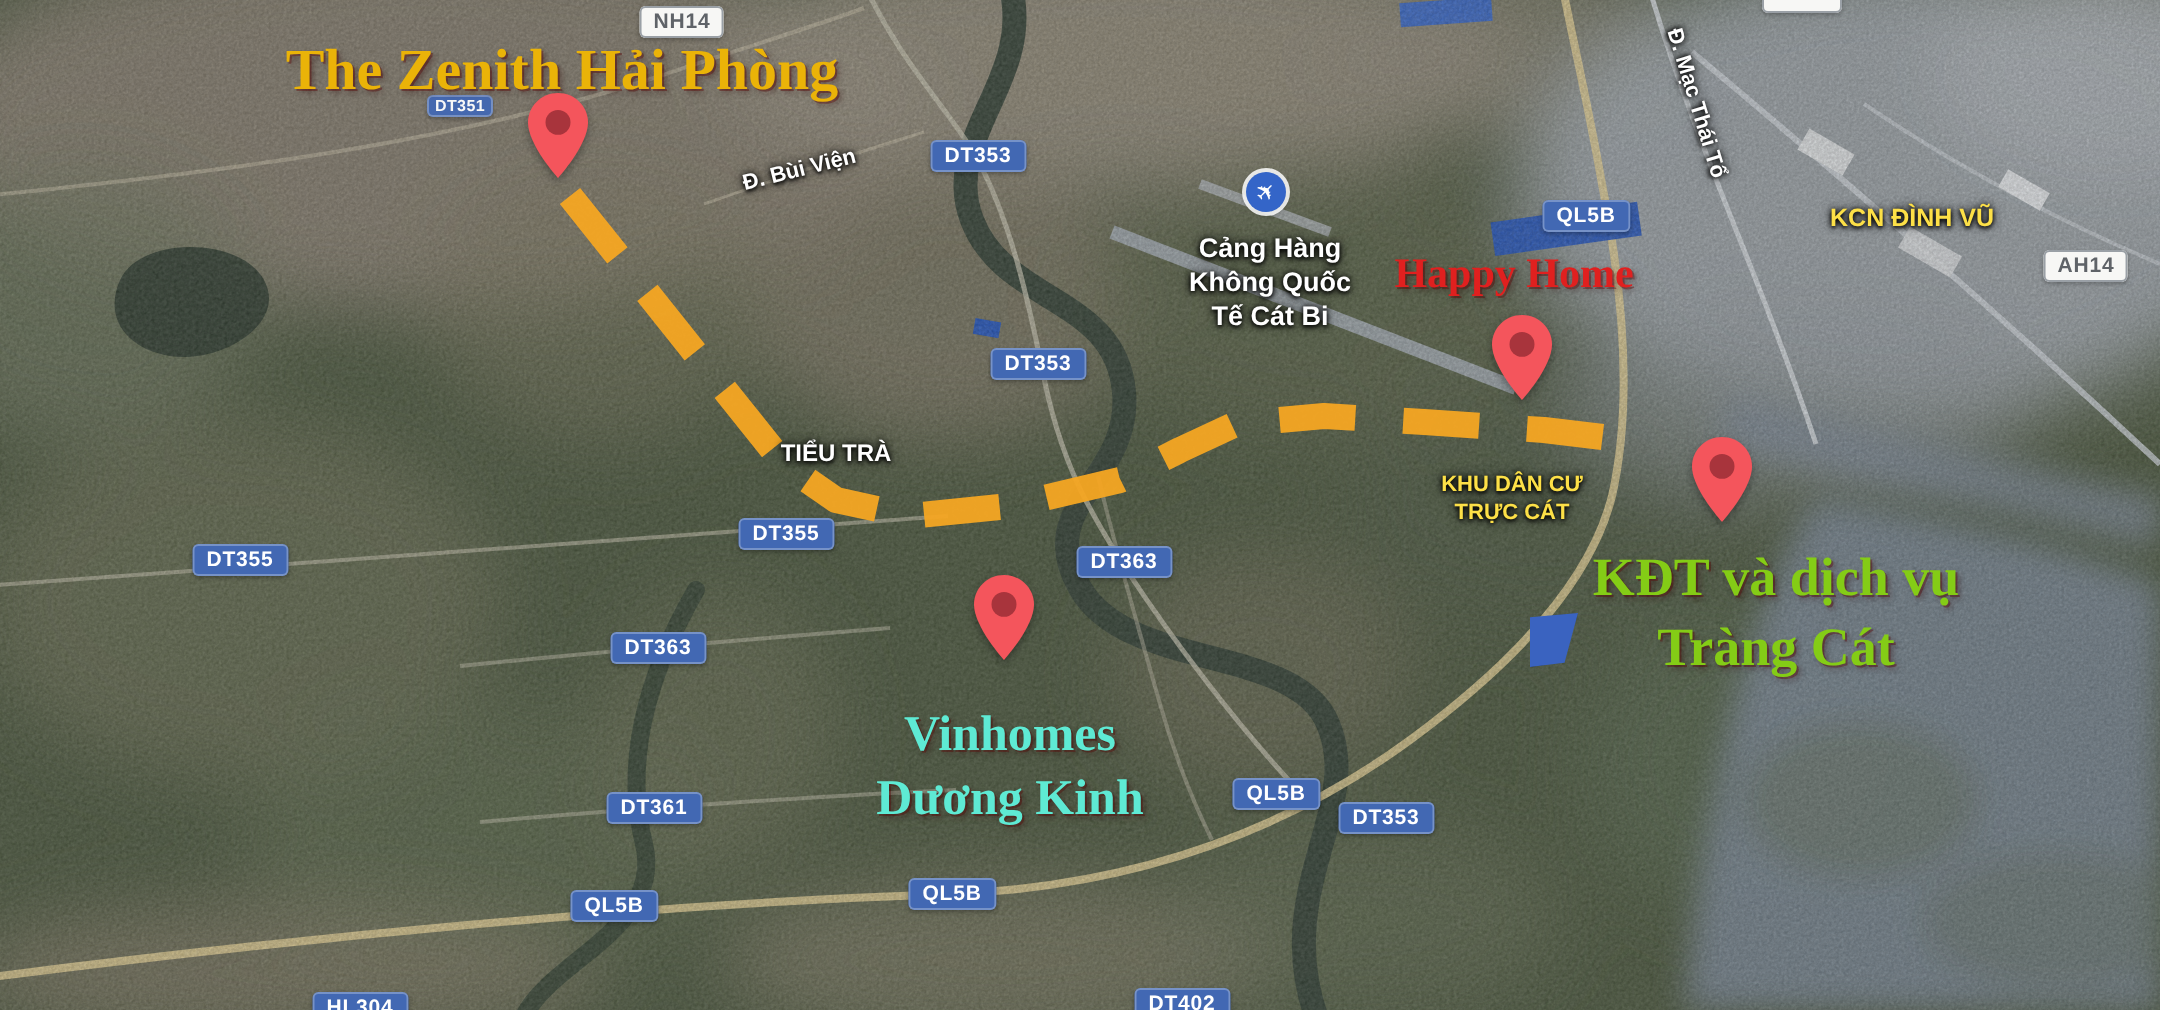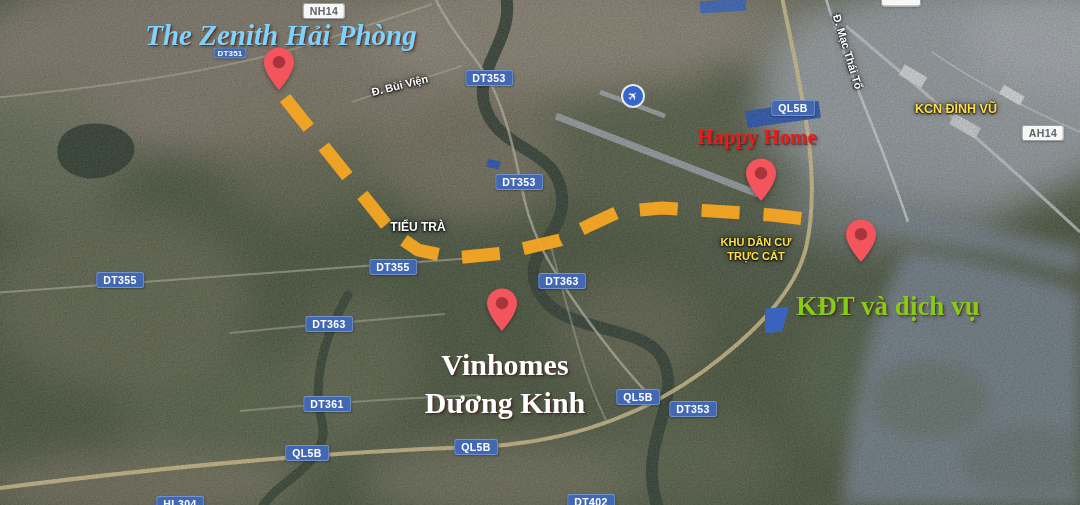--- a/index.html
+++ b/index.html
@@ -136,21 +136,21 @@
       <div class="badge blue" style="left: 562px; top: 281px;">DT363</div>
       <div class="badge blue" style="left: 329px; top: 324px;">DT363</div>
       <div class="badge blue" style="left: 327px; top: 404px;">DT361</div>
       <div class="badge blue" style="left: 307px; top: 453px;">QL5B</div>
       <div class="badge blue" style="left: 476px; top: 447px;">QL5B</div>
       <div class="badge blue" style="left: 638px; top: 397px;">QL5B</div>
       <div class="badge blue" style="left: 693px; top: 409px;">DT353</div>
       <div class="badge blue" style="left: 793px; top: 108px;">QL5B</div>
       <div class="badge blue" style="left: 591px; top: 502px;">DT402</div>
       <div class="badge blue" style="left: 180px; top: 504px;">HL304</div>
-      <div class="badge white" style="left: 324px; top: 11px;">NH14</div>
+      <div class="badge white" style="left: 341px; top: 11px;">NH14</div>
       <div class="badge white" style="left: 1043px; top: 133px;">AH14</div>
       <div class="badge white frag" style="left: 901px; top: 1px;"></div>
       <div class="place-label light" style="font-size: 11px; transform: translate(-50%, -50%) rotate(-14deg); left: 400px; top: 86px;">
         <div>Đ. Bùi Viện</div>
       </div>
       <div class="place-label light" style="font-size: 11px; transform: translate(-50%, -50%) rotate(73deg); left: 847px; top: 52px;">
         <div>Đ. Mạc Thái Tổ</div>
       </div>
       <div class="place-label light" style="font-size: 12px; transform: translate(-50%, -50%) rotate(0deg); left: 418px; top: 227px;">
         <div>TIỂU TRÀ</div>
@@ -158,44 +158,50 @@
       <div class="place-label muted" style="font-size: 11px; transform: translate(-50%, -50%) rotate(0deg); left: 756px; top: 250px;">
         <div>KHU DÂN CƯ</div>
         <div>TRỰC CÁT</div>
       </div>
       <div class="place-label muted" style="font-size: 12.5px; transform: translate(-50%, -50%) rotate(0deg); left: 956px; top: 110px;">
         <div>KCN ĐÌNH VŨ</div>
       </div>
       <div class="airport-icon" style="background: rgb(52, 101, 200); left: 633px; top: 96px;">
         <span>✈</span>
       </div>
-      <div class="project-label" style="font-size: 29px; color: #7dd3fc; left: 281px; top: 36px; font-style: italic;">
+      <div class="place-label light" style="font-size: 13.5px; transform: translate(-50%, -50%); left: 635px; top: 142px;">
+        <div>Cảng Hàng</div>
+        <div>Không Quốc</div>
+        <div>Tế Cát Bi</div>
+      </div>
+      <div class="project-label" style="font-size: 29px; color: #eab308; left: 281px; top: 36px;">
         <div>The Zenith Hải Phòng</div>
       </div>
       <div class="pin" style="left: 279px; top: 96px;"><svg width="34" height="46" viewBox="0 0 24 32">
           <path d="M12 .8C6.1.8 1.4 5.5 1.4 11.2c0 7.9 10.6 19.6 10.6 19.6S22.6 19.1 22.6 11.2C22.6 5.5 17.9.8 12 .8z" fill="#f4555c"></path>
           <circle cx="12" cy="11.2" r="4.4" fill="#a8343c"></circle>
         </svg></div>
       <div class="project-label" style="font-size: 21px; color: rgb(224, 32, 31); left: 757px; top: 137px;">
         <div>Happy Home</div>
       </div>
       <div class="pin" style="left: 761px; top: 207px;"><svg width="34" height="46" viewBox="0 0 24 32">
           <path d="M12 .8C6.1.8 1.4 5.5 1.4 11.2c0 7.9 10.6 19.6 10.6 19.6S22.6 19.1 22.6 11.2C22.6 5.5 17.9.8 12 .8z" fill="#f4555c"></path>
           <circle cx="12" cy="11.2" r="4.4" fill="#a8343c"></circle>
         </svg></div>
-      <div class="project-label" style="font-size: 30px; color: #ffffff; left: 505px; top: 384px;">
+      <div class="project-label" style="font-size: 25px; color: #5eead4; left: 505px; top: 384px;">
         <div>Vinhomes</div>
         <div>Dương Kinh</div>
       </div>
       <div class="pin" style="left: 502px; top: 337px;"><svg width="34" height="46" viewBox="0 0 24 32">
           <path d="M12 .8C6.1.8 1.4 5.5 1.4 11.2c0 7.9 10.6 19.6 10.6 19.6S22.6 19.1 22.6 11.2C22.6 5.5 17.9.8 12 .8z" fill="#f4555c"></path>
           <circle cx="12" cy="11.2" r="4.4" fill="#a8343c"></circle>
         </svg></div>
       <div class="project-label" style="font-size: 27px; color: #84cc16; left: 888px; top: 306px;">
         <div>KĐT và dịch vụ</div>
+        <div>Tràng Cát</div>
       </div>
       <div class="pin" style="left: 861px; top: 268px;"><svg width="34" height="46" viewBox="0 0 24 32">
           <path d="M12 .8C6.1.8 1.4 5.5 1.4 11.2c0 7.9 10.6 19.6 10.6 19.6S22.6 19.1 22.6 11.2C22.6 5.5 17.9.8 12 .8z" fill="#f4555c"></path>
           <circle cx="12" cy="11.2" r="4.4" fill="#a8343c"></circle>
         </svg></div>
       <div class="flag" style="background: rgb(58, 99, 192); left: 777px; top: 320px;"></div>
     </div>
 </div>
 
 </body></html>

